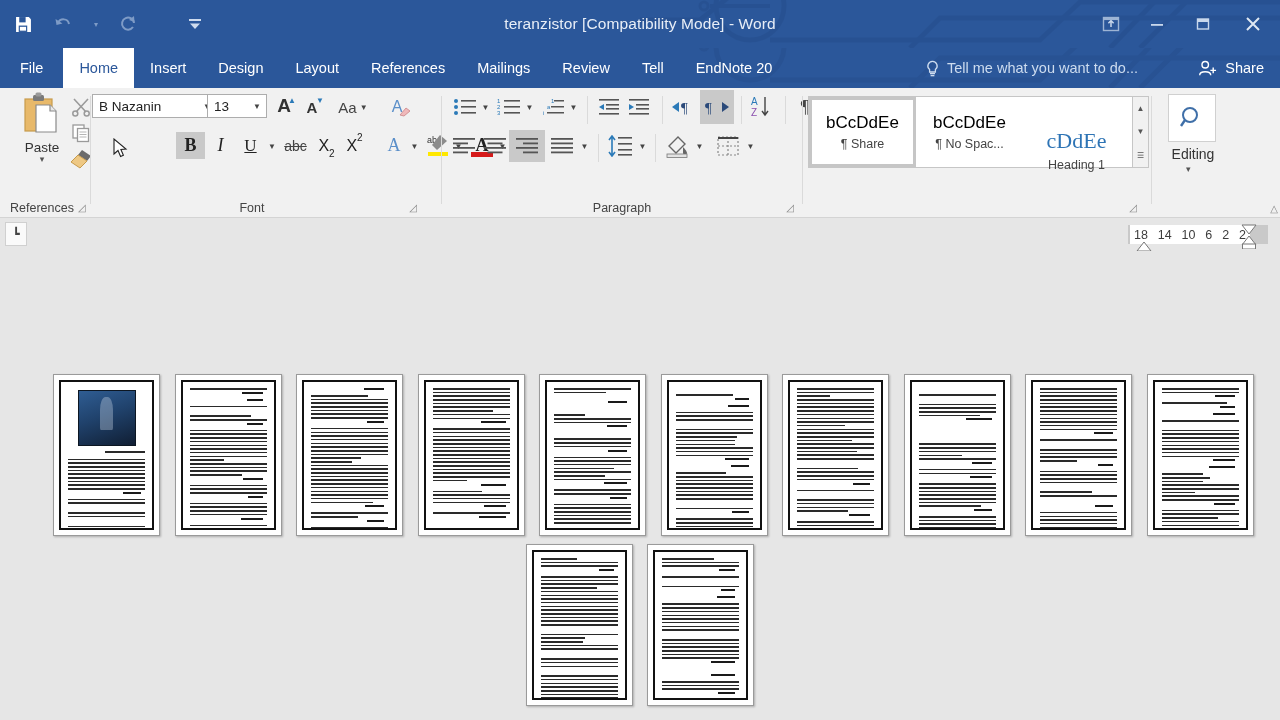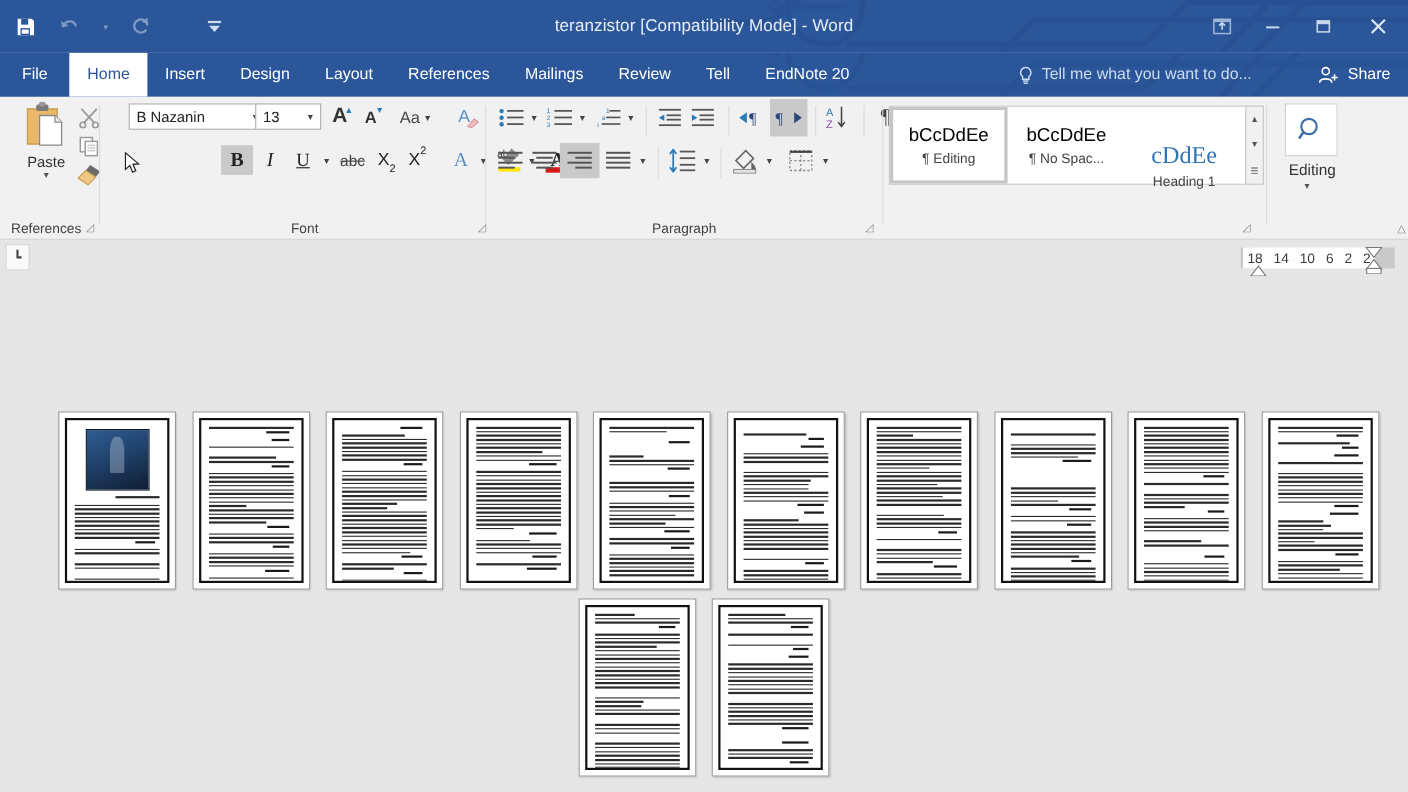--- a/index.html
+++ b/index.html
@@ -372,21 +372,21 @@
         <path d="M13 2 L22 8 L18 13 L9 7 Z" fill="#6b6b6b"></path>
         <path d="M9 7 L18 13 L11 20 L2 14 Z" fill="#eec884" stroke="#c79b4c" stroke-width="1"></path>
       </svg>
     </div>
 
     <div class="grp-label" style="text-align:left;left:2px">References</div>
     <div class="dlg" style="left:70px">◿</div>
   </div>
   <div class="grp-sep" style="left:90px"></div>
 
-  <div class="grp" style="left:102px;width:350px">
+  <div class="grp" style="left:77px;width:350px">
     <div class="combo" style="left:15px;top:6px;width:125px">
       <span>B Nazanin</span>
       <span class="arrow">▼</span>
     </div>
     <div class="combo" style="left:130px;top:6px;width:60px">
       <span>13</span>
       <span class="arrow">▼</span>
     </div>
 
     <div class="rbtn" style="left:193px;top:5px;width:28px;height:26px">
@@ -636,21 +636,21 @@
   </div>
   <div class="grp-sep" style="left:802px"></div>
 
   <div class="grp" style="left:803px;width:348px">
     <div class="dlg" style="right:14px">◿</div>
   </div>
 
   <div class="gallery">
     <div class="sty sel">
       <span class="sty-preview">bCcDdEe</span>
-      <span class="sty-name">¶ Editing</span>
+      <span class="sty-name">¶ Share</span>
     </div>
     <div class="sty">
       <span class="sty-preview">bCcDdEe</span>
       <span class="sty-name">¶ No Spac...</span>
     </div>
     <div class="sty">
       <span class="sty-preview h1">cDdEe</span>
       <span class="sty-name">Heading 1</span>
     </div>
   </div>

